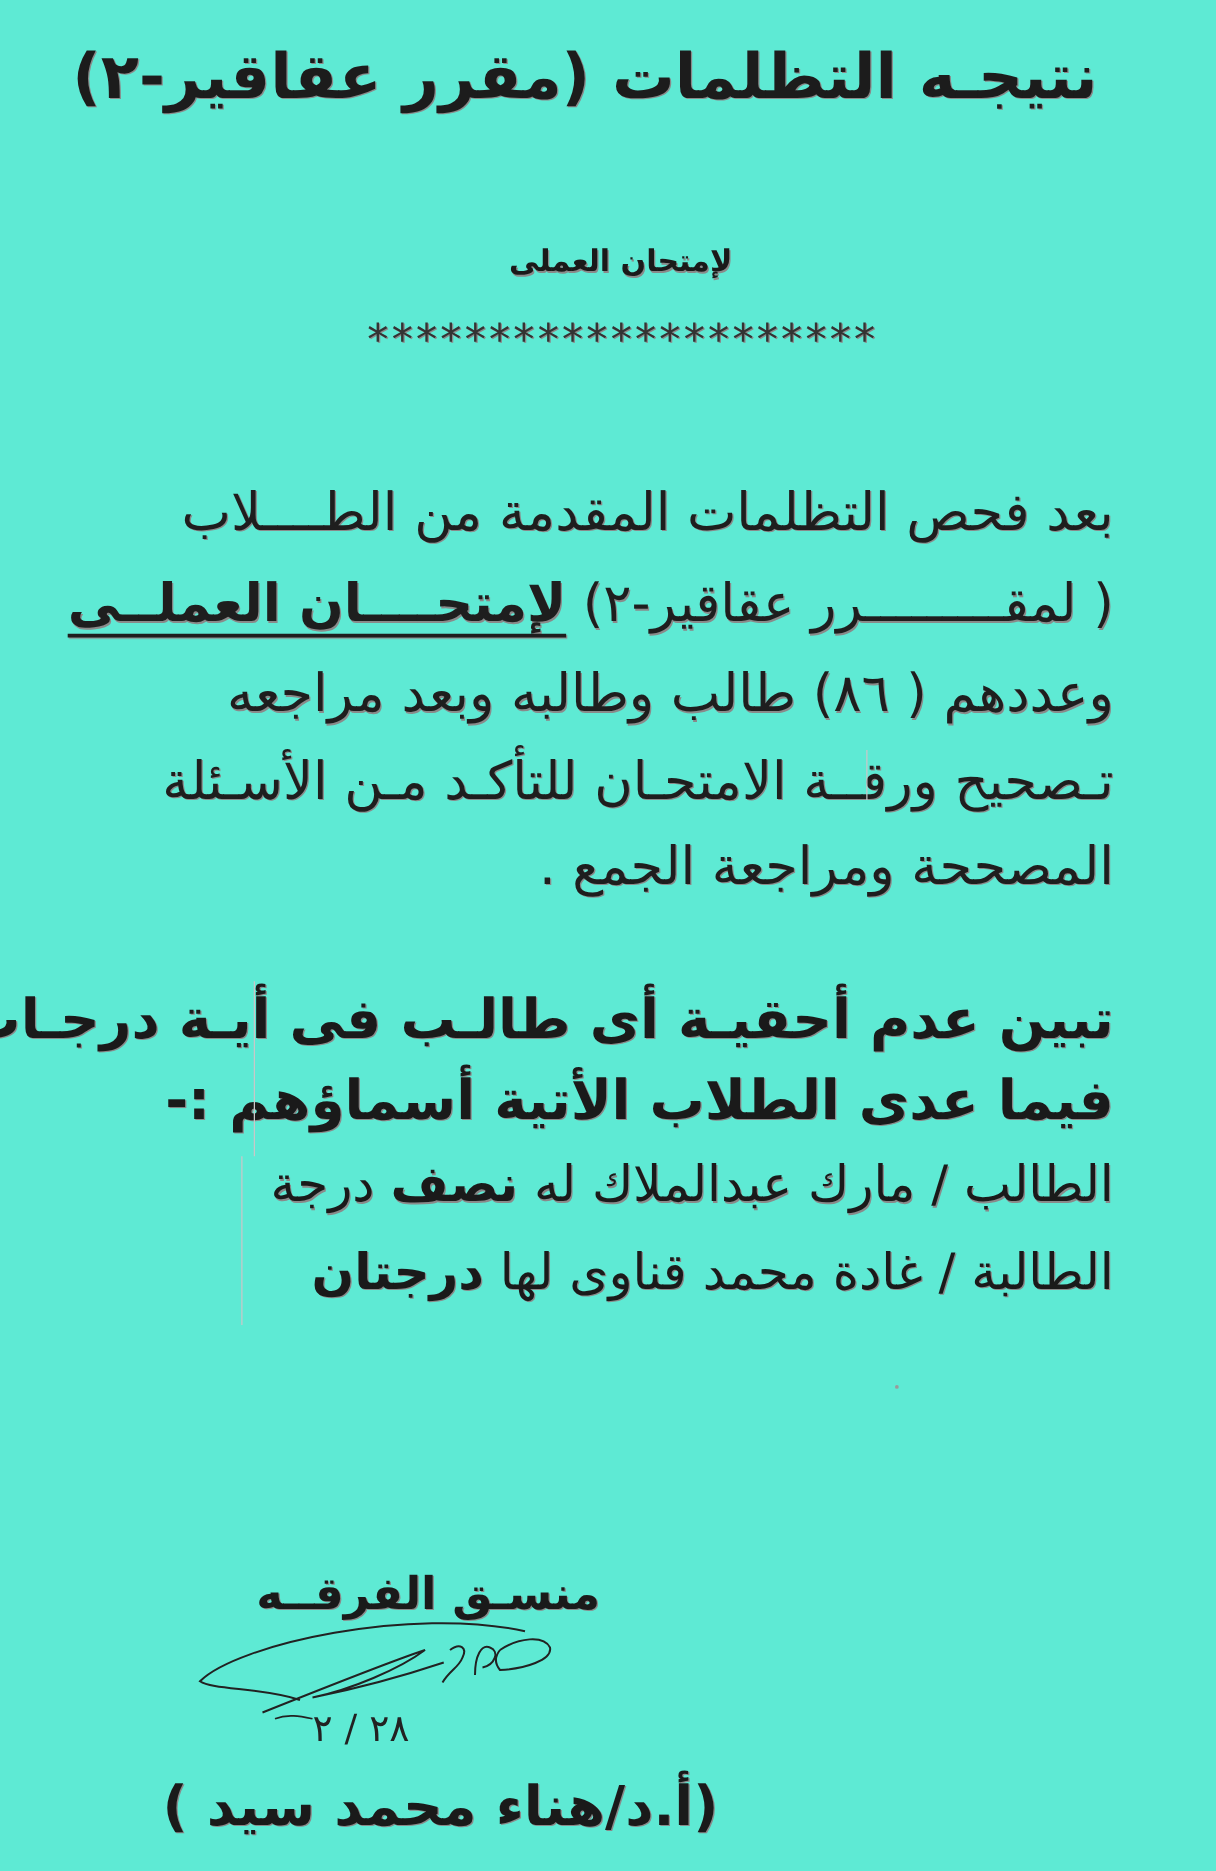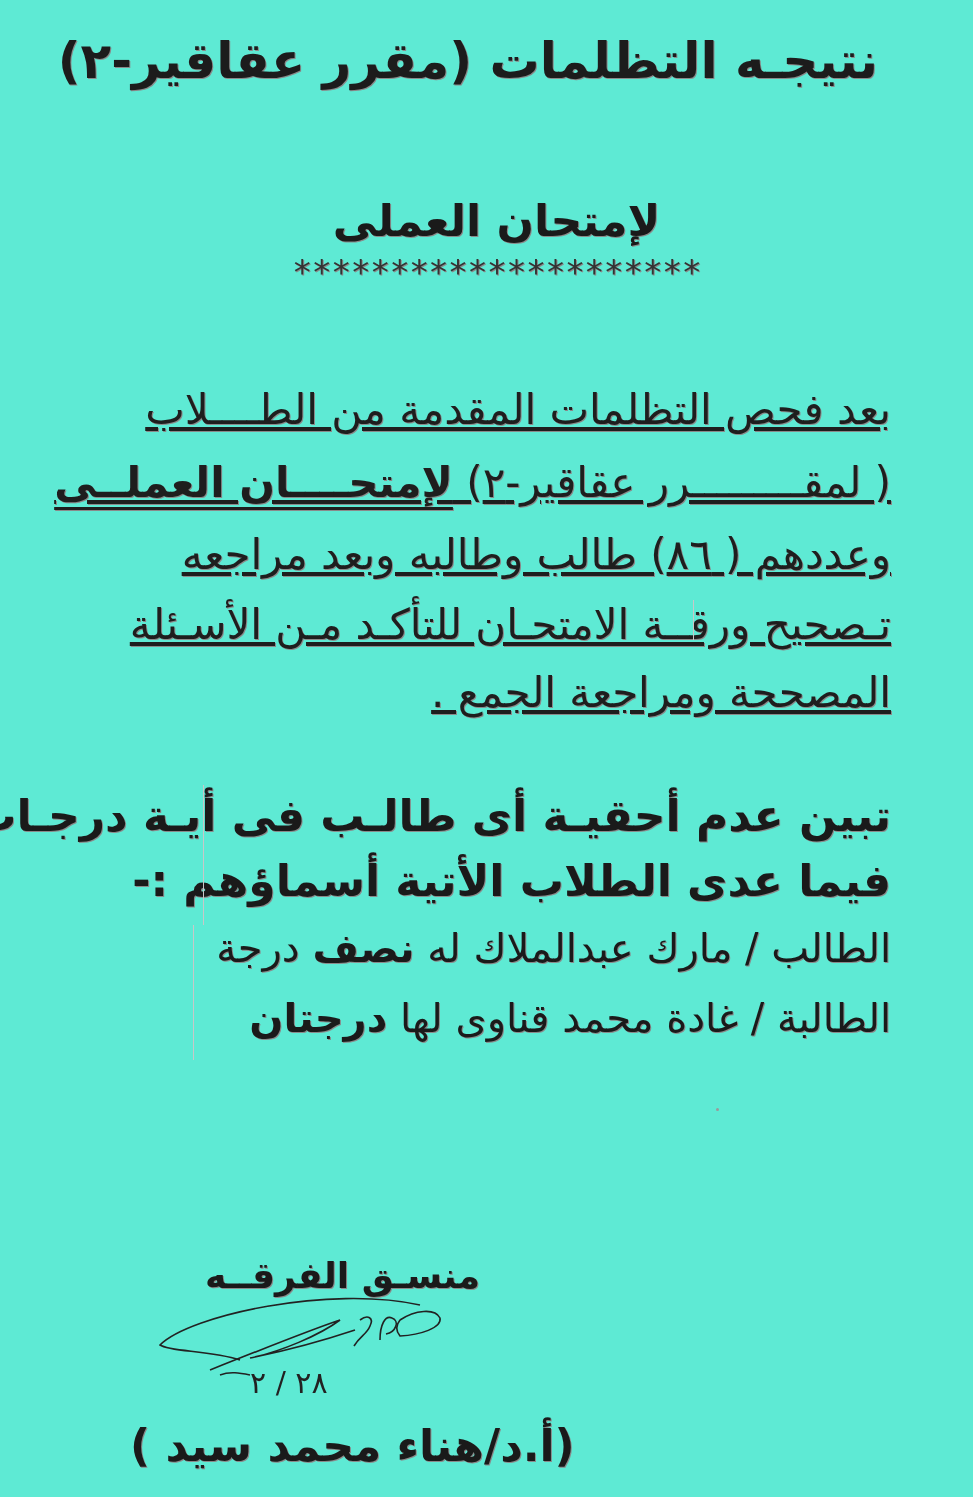--- a/index.html
+++ b/index.html
@@ -29,21 +29,21 @@
     .title {
       font-weight: bold;
       font-size: 50px;
       right: 95px;
       color: #1c1c1c;
     }
     .title-1 { top: 32px; }
     .title-2 { top: 110px; right: 92px; }
     .subtitle {
       font-weight: bold;
-      font-size: 44px;
+      font-size: 24px;
       left: 0;
       right: 0;
       text-align: center;
       top: 195px;
       padding-left: 20px;
     }
     .stars {
       font-family: "DejaVu Sans Mono", monospace;
       font-size: 34px;
       left: 0;
@@ -51,21 +51,20 @@
       text-align: center;
       top: 252px;
       letter-spacing: -1px;
       padding-left: 20px;
       color: #333;
     }
     .body-line {
       font-size: 42px;
       right: 82px;
       color: #1e1e1e;
-      text-decoration: underline;
     }
     .b1 { top: 385px; }
     .b2 { top: 458px; }
     .b3 { top: 530px; }
     .b4 { top: 600px; }
     .b5 { top: 668px; }
     .underline-bold {
       font-weight: bold;
       text-decoration: underline;
       text-underline-offset: 10px;

